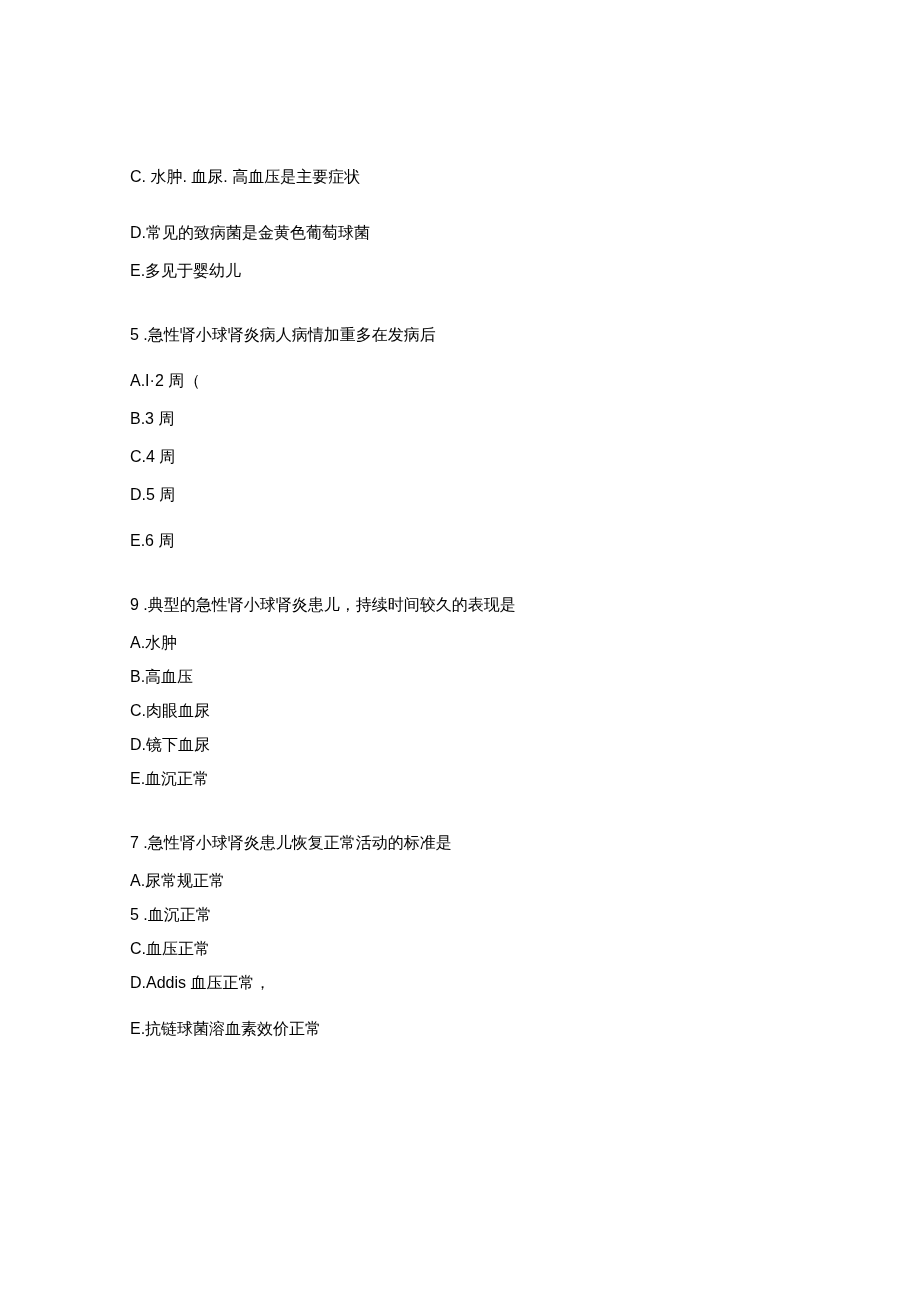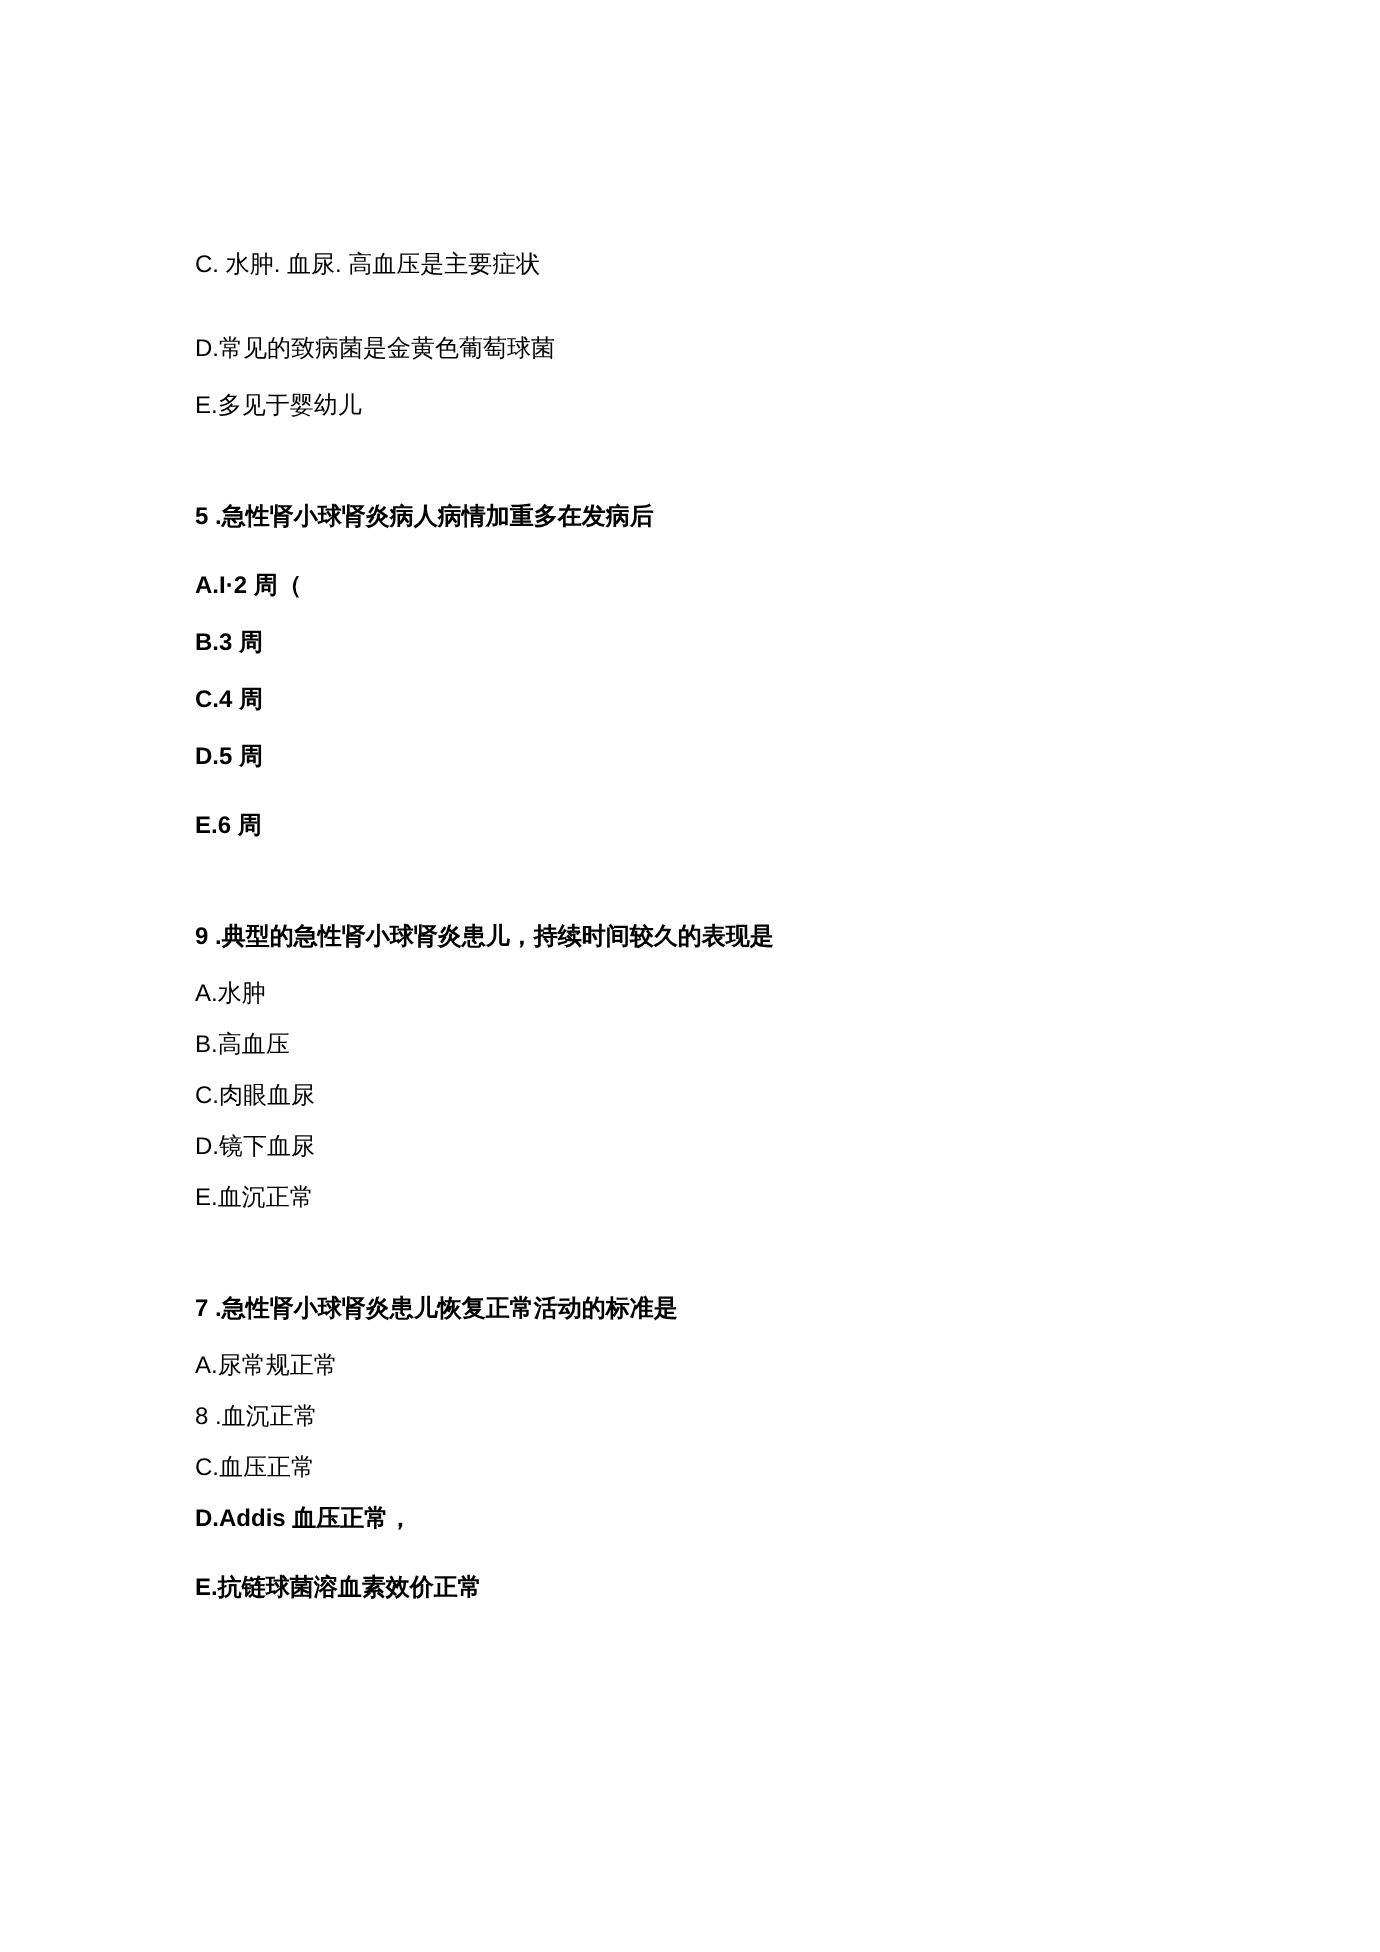--- a/index.html
+++ b/index.html
@@ -15,27 +15,25 @@
       color: #000000;
       padding: 155px 130px 0 130px;
       font-size: 16px;
       line-height: 1.5;
     }
     .line {
       margin-bottom: 14px;
       margin-top: 10px;
     }
     .question-start {
-      margin-top: 50px;
+      margin-top: 40px;
       margin-bottom: 14px;
-      font-weight: bold;
     }
     .option {
       margin-bottom: 14px;
-      font-weight: bold;
     }
     .option-tight {
       margin-bottom: 10px;
     }
     .spacer-small {
       height: 8px;
     }
   </style>
 </head>
 <body>
@@ -56,17 +54,17 @@
 
 <div class="question-start">9   .典型的急性肾小球肾炎患儿，持续时间较久的表现是</div>
 <div class="option-tight">A.水肿</div>
 <div class="option-tight">B.高血压</div>
 <div class="option-tight">C.肉眼血尿</div>
 <div class="option-tight">D.镜下血尿</div>
 <div class="option-tight">E.血沉正常</div>
 
 <div class="question-start">7   .急性肾小球肾炎患儿恢复正常活动的标准是</div>
 <div class="option-tight">A.尿常规正常</div>
-<div class="option-tight">8   .血沉正常</div>
+<div class="option-tight">5   .血沉正常</div>
 <div class="option-tight">C.血压正常</div>
 <div class="option">D.Addis 血压正常，</div>
 <div class="spacer-small"></div>
 <div class="option">E.抗链球菌溶血素效价正常</div>
 
 </body></html>

